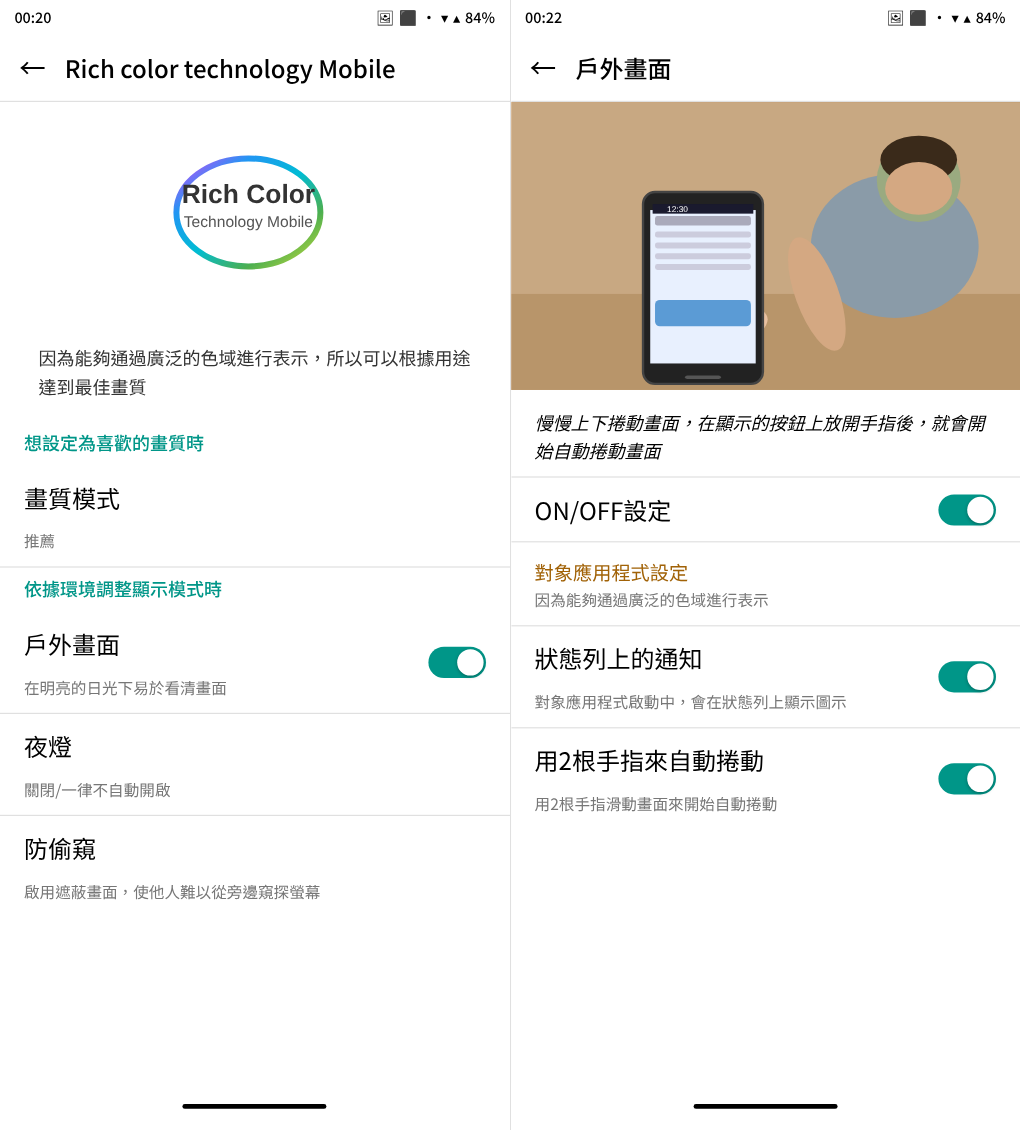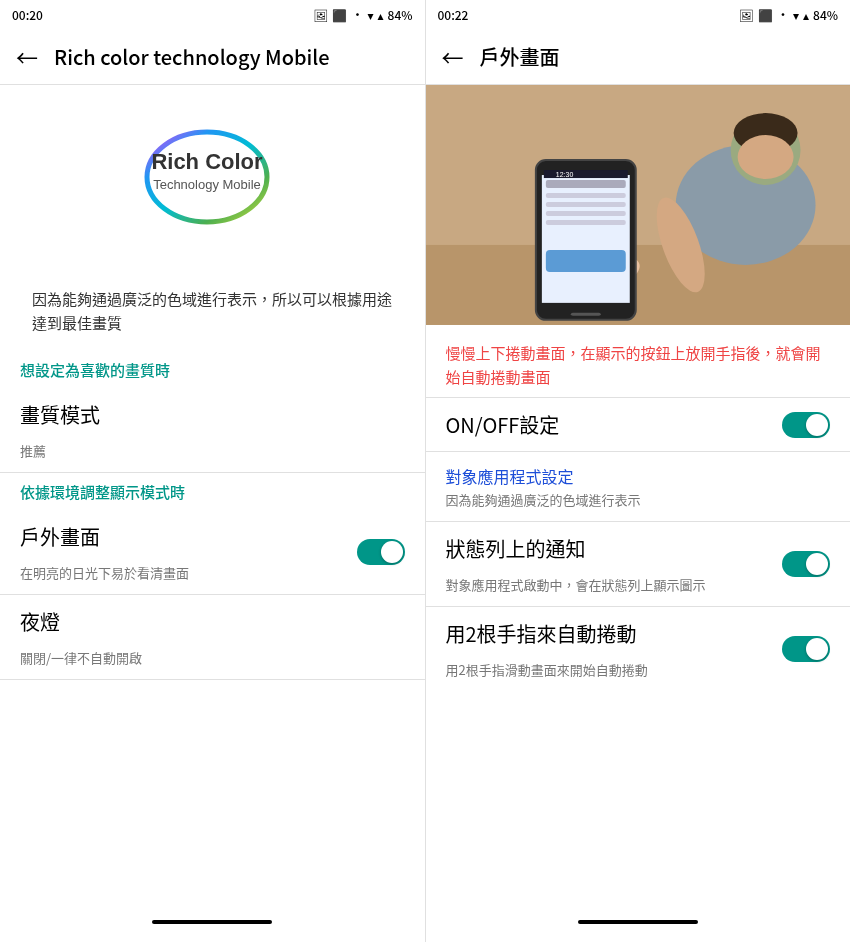--- a/index.html
+++ b/index.html
@@ -144,31 +144,32 @@
     .hero-image {
       width: 100%;
       height: 240px;
       background: linear-gradient(135deg, #d4a574 0%, #c4956a 30%, #b8854a 60%, #a07040 100%);
       position: relative;
       overflow: hidden;
     }
 
     .auto-scroll-desc {
       font-size: 15px;
-      color: #ef4444;
+      color: #000000;
       line-height: 1.6;
       padding: 16px 20px 8px;
+      font-style: italic;
     }
 
     .target-app-item {
       padding: 12px 20px;
     }
     .target-app-title {
       font-size: 16px;
-      color: #1d4ed8;
+      color: #a16207;
       font-weight: 400;
     }
     .target-app-subtitle {
       font-size: 13px;
       color: #777;
       margin-top: 2px;
     }
 
     
     .bottom-nav {
@@ -253,20 +254,26 @@
     <div class="divider"></div>
 
     <div class="setting-item">
       <div class="setting-item-text">
         <div class="setting-title">夜燈</div>
         <div class="setting-subtitle">關閉/一律不自動開啟</div>
       </div>
     </div>
     <div class="divider"></div>
 
+    <div class="setting-item">
+      <div class="setting-item-text">
+        <div class="setting-title">防偷窺</div>
+        <div class="setting-subtitle">啟用遮蔽畫面，使他人難以從旁邊窺探螢幕</div>
+      </div>
+    </div>
   </div>
 
   <div class="bottom-nav">
     <div class="bottom-bar"></div>
   </div>
 </div>
 
 <div class="panel panel-right">
 
   <div class="status-bar">

